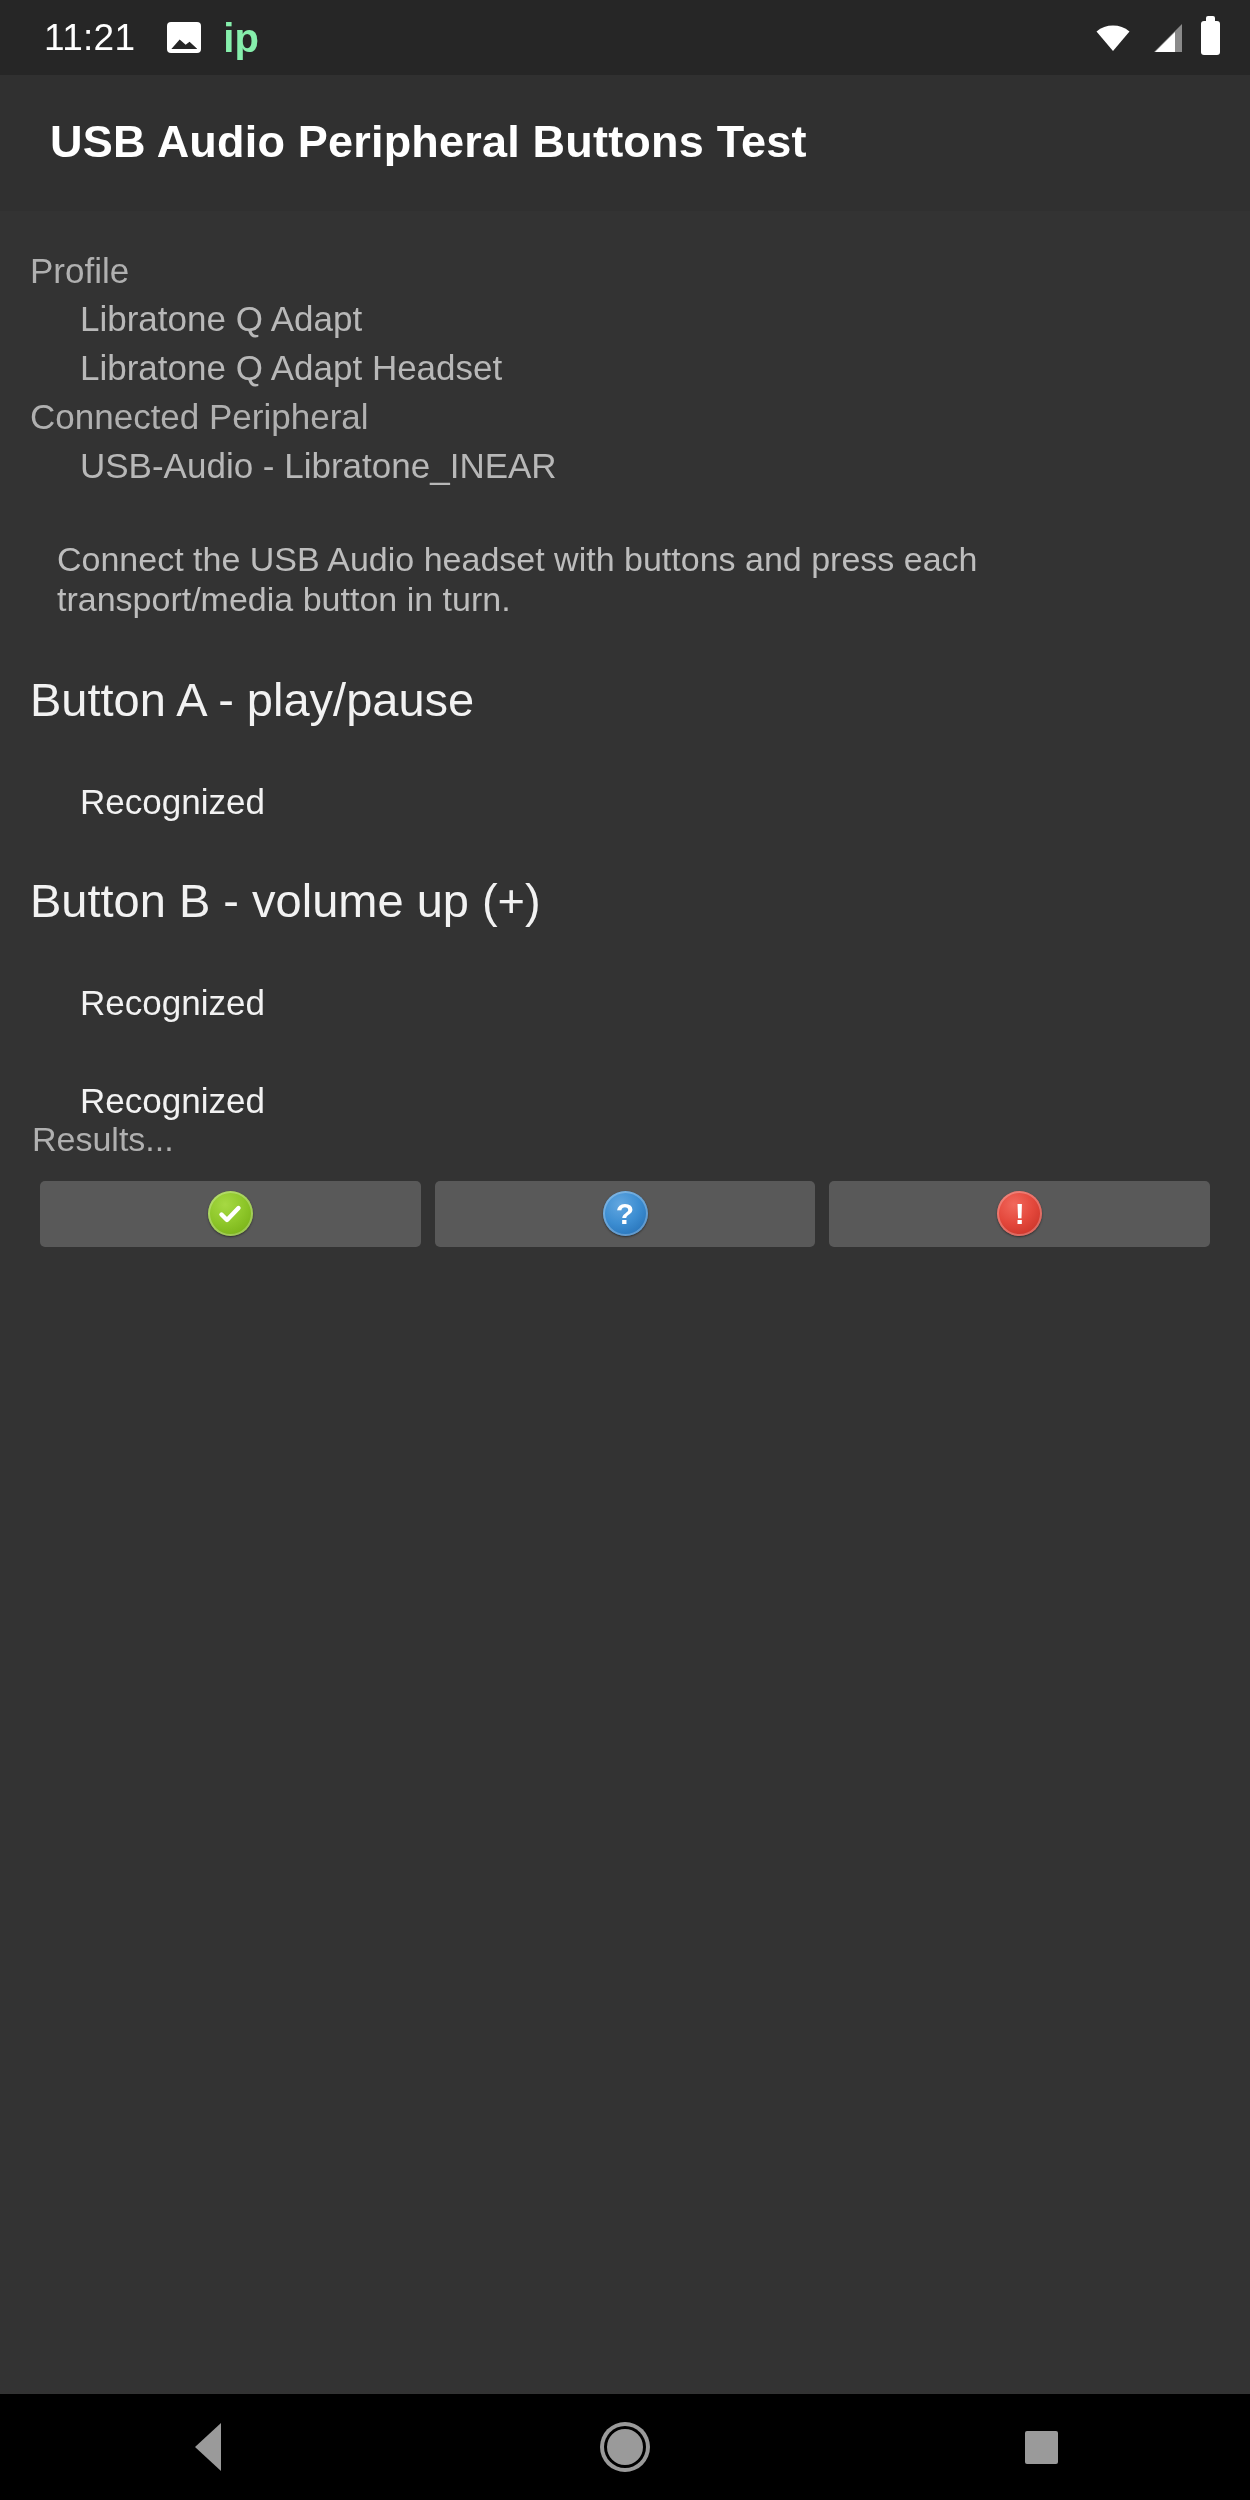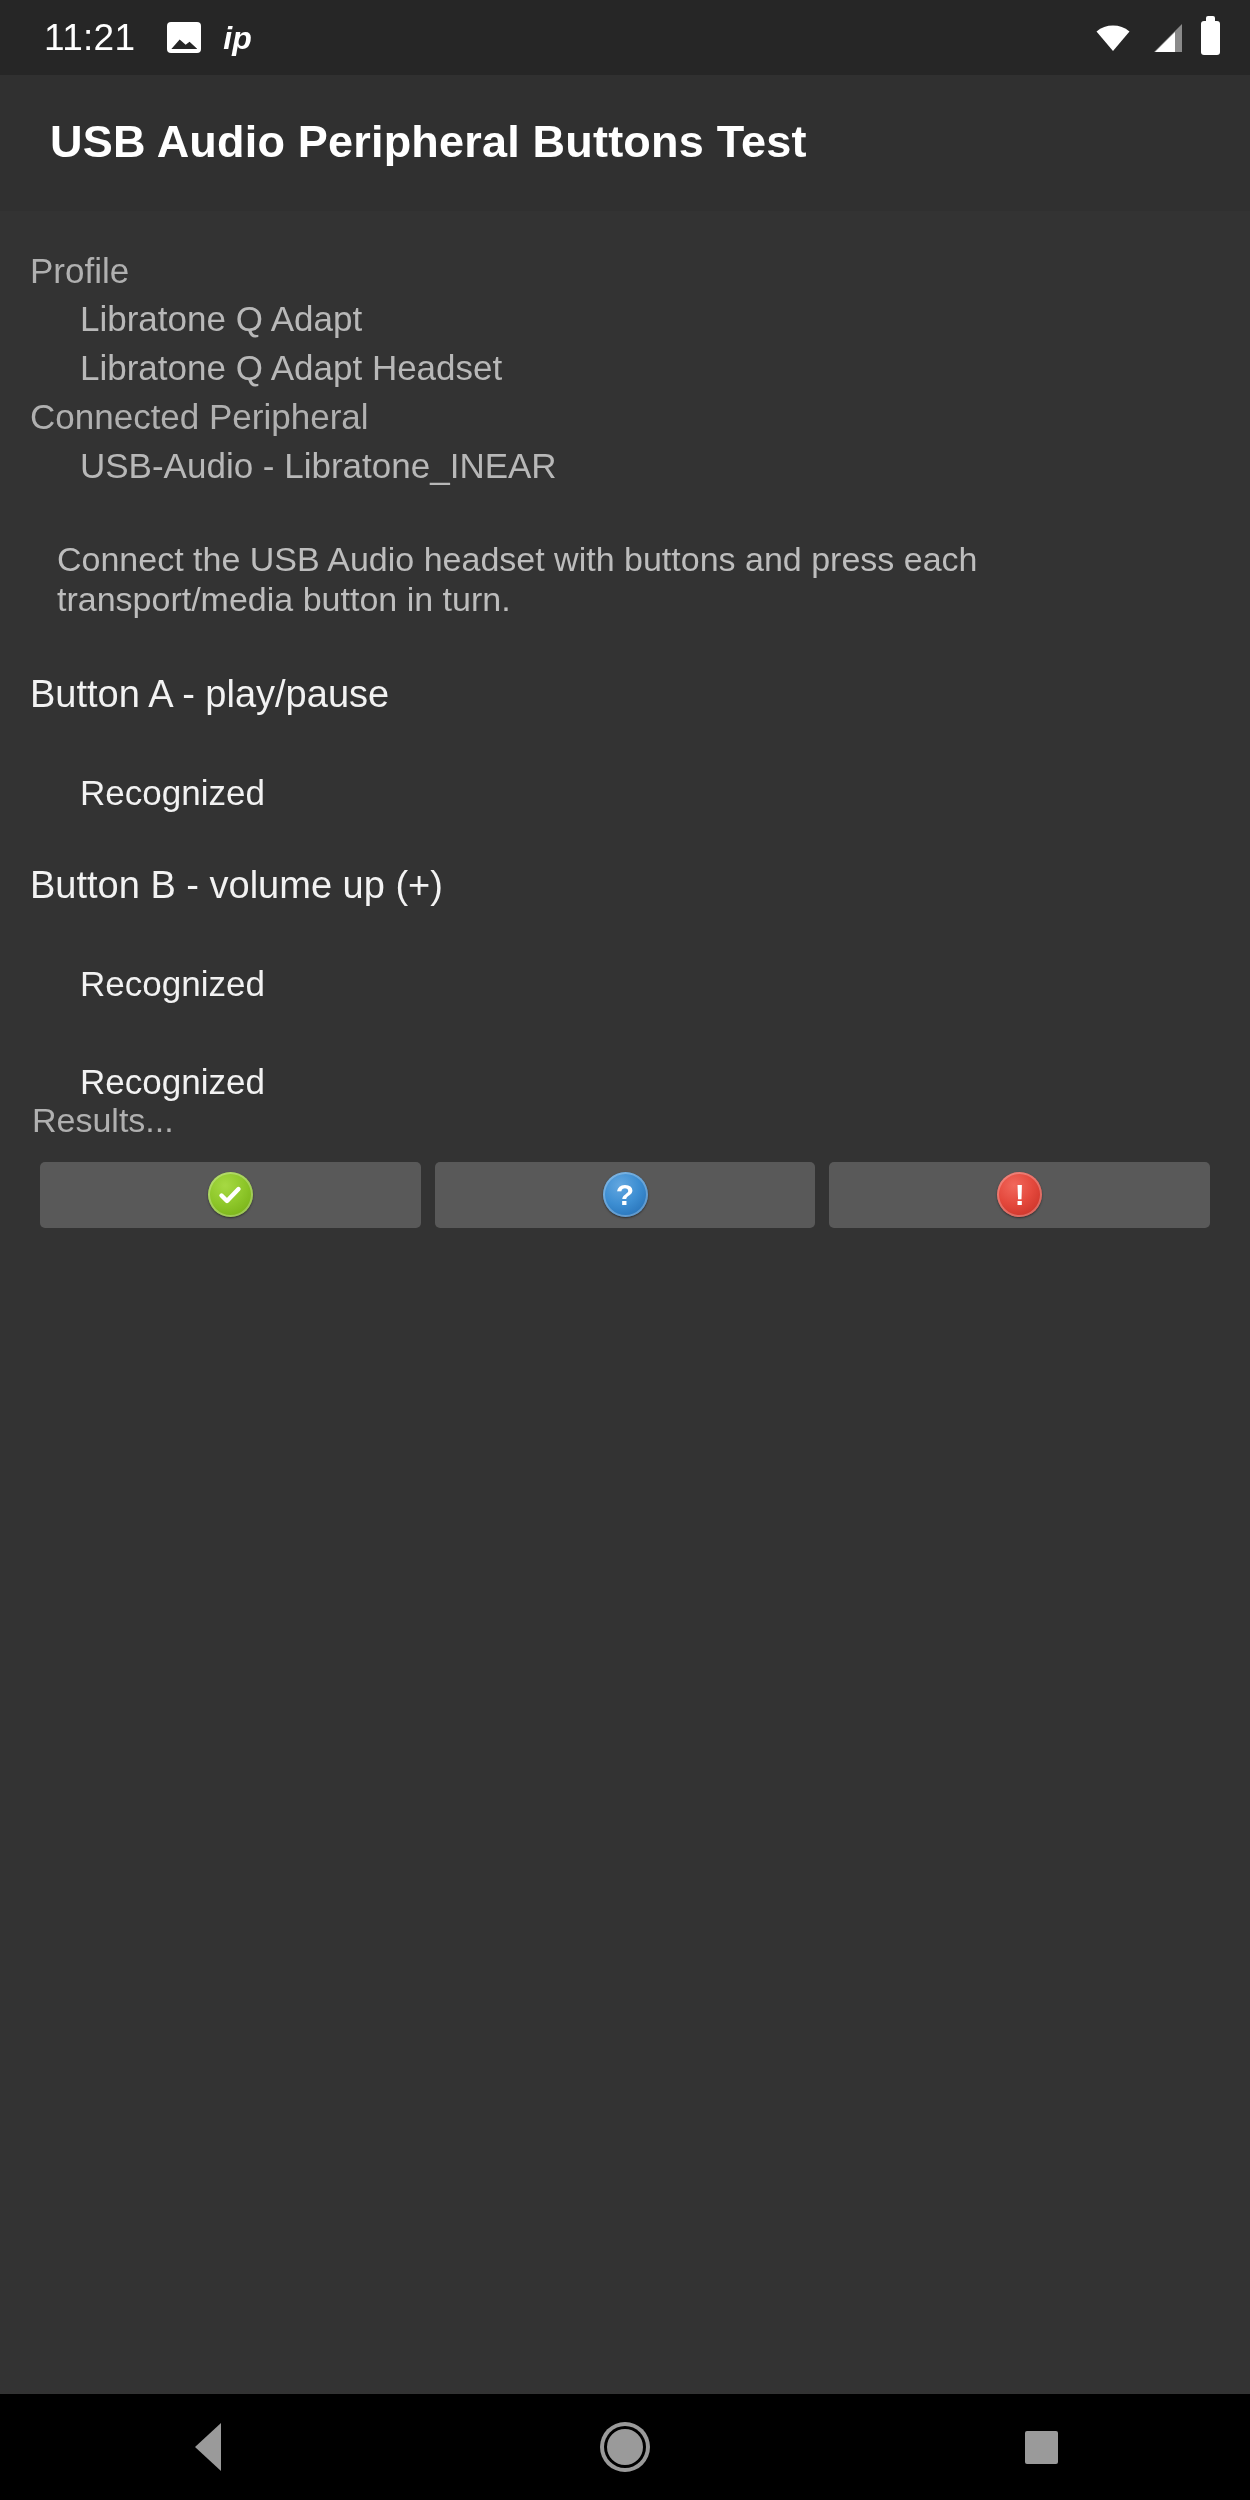--- a/index.html
+++ b/index.html
@@ -44,25 +44,24 @@
   }
   .photo-icon::after {
     content:"";
     position:absolute;
     left:4px; right:4px; bottom:4px;
     height:13px;
     background:#262626;
     clip-path:polygon(0% 100%, 32% 26%, 55% 68%, 70% 45%, 100% 100%);
   }
   #status-ip-label {
-    color:#ffffff;
-    font-size:32px;
+    color:#86efac;
+    font-size:40px;
     font-weight:700;
     line-height:1;
-    font-style:italic;
   }
   .status-spacer { flex:1 1 auto; }
   .status-right-icons {
     display:flex; align-items:center; gap:17px;
   }
   .wifi-icon {
     width:36px; height:28px;
     position:relative;
   }
   .wifi-icon svg { display:block; }
@@ -122,21 +121,21 @@
     font-size:34px;
     line-height:1.17;
     margin-top:50px;
     max-width:1160px;
     margin-left:27px;
   }
 
   .test-block { margin-top:52px; }
   .test-title {
     color:#f2f2f2;
-    font-size:38px;
+    font-size:47px;
     line-height:1.05;
     padding:3px 0;
     margin-top:40px;
   }
   .test-status {
     color:#f2f2f2;
     font-size:35px;
     line-height:1.05;
     padding:9px 0 0 50px;
     margin-top:48px;

